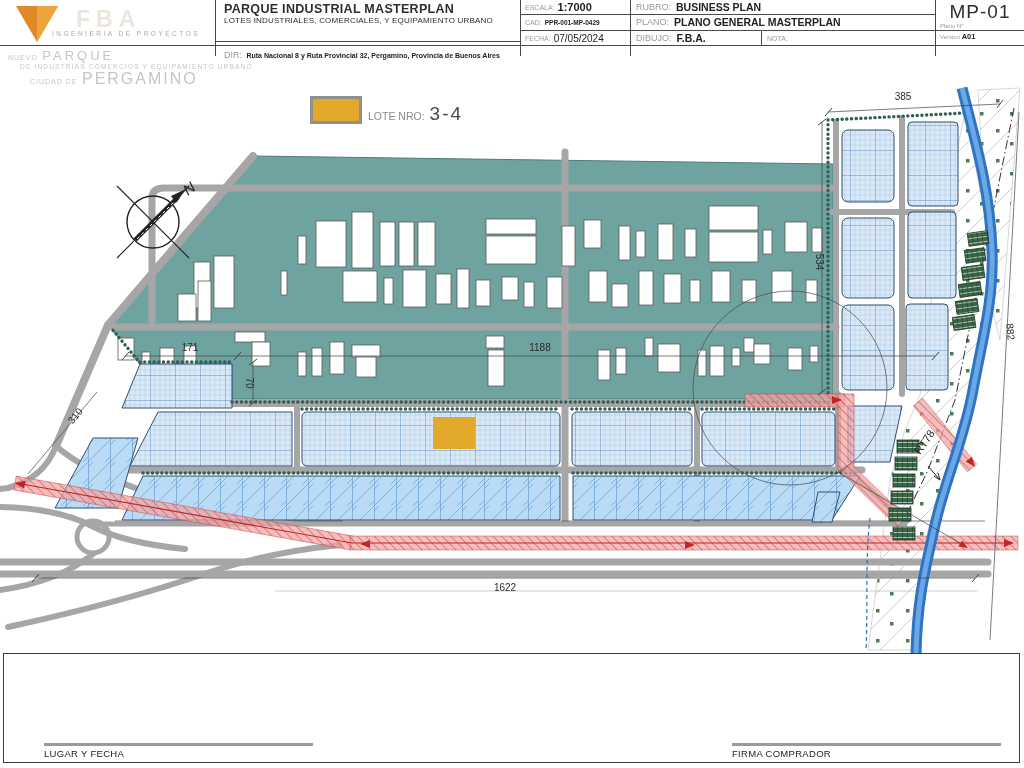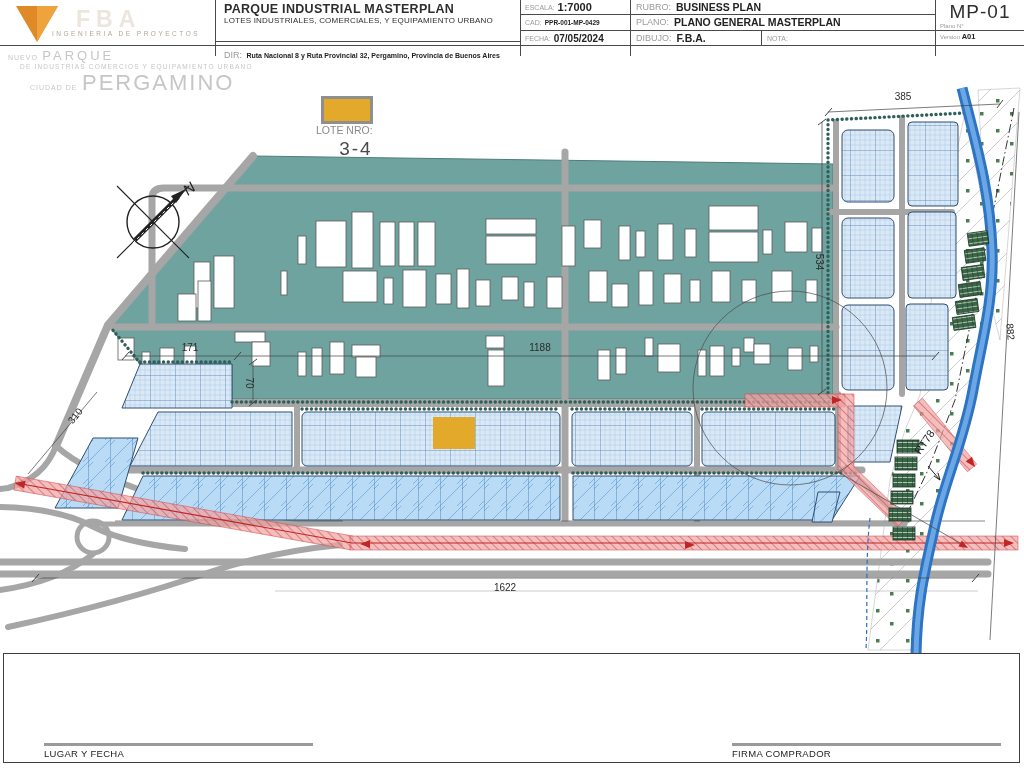--- a/index.html
+++ b/index.html
@@ -15,43 +15,43 @@
   .tb-subtitle{margin:0 0 0 8px;font-size:8px;color:#2e2e2e;letter-spacing:.2px;}
   .tb-dir{position:absolute;left:0;bottom:0;width:100%;height:15px;border-top:1px solid #4a4a4a;box-sizing:border-box;padding:2px 0 0 8px;}
   .lbl{color:#9a9a9a;font-size:7px;}
   .lbl-big{color:#9a9a9a;font-size:9px;}
   .val-sm{color:#222;font-weight:bold;font-size:7px;}
   .tb-meta{left:520px;width:110px;}
   .meta-row{height:15.3px;box-sizing:border-box;border-bottom:1px solid #4a4a4a;padding-left:4px;display:flex;align-items:center;gap:3px;white-space:nowrap;}
   .meta-row:last-child{border-bottom:none;}
   .val-escala{font-size:11px;font-weight:bold;color:#222;}
   .val-cad{font-size:6.5px;font-weight:bold;color:#222;}
-  .val-fecha{font-size:10px;font-weight:bold;color:#222;}
+  .val-fecha{font-size:10px;font-weight:normal;color:#222;}
   .tb-plan{left:630px;width:305px;}
   .plan-row{height:15.3px;box-sizing:border-box;border-bottom:1px solid #4a4a4a;padding-left:5px;display:flex;align-items:center;gap:5px;white-space:nowrap;}
   .plan-row:last-child{border-bottom:none;padding-left:0;}
   .val-plan{font-size:10.5px;font-weight:bold;color:#222;border-radius:6px;}
   .plan-sub{display:flex;align-items:center;height:100%;box-sizing:border-box;padding-left:5px;gap:5px;}
   .plan-sub.first{width:125px;}
   .plan-sub.second{border-left:1px solid #4a4a4a;flex:1;}
   .tb-sheet{left:935px;width:89px;}
   .sheet-code{text-align:center;font-size:19px;color:#2e2e2e;letter-spacing:1px;margin-top:1px;}
   .sheet-n{padding-left:4px;font-size:6px;color:#9a9a9a;}
   .sheet-ver{border-top:1px solid #4a4a4a;margin-top:1px;padding:1px 0 0 4px;font-size:6px;color:#9a9a9a;}
   .sheet-ver b{font-size:7.5px;color:#222;}
   
   #watermark{position:absolute;top:47px;left:8px;color:#c6c6c6;z-index:5;line-height:1.05;}
   .wm1s{font-size:7px;letter-spacing:1px;}
   .wm1b{font-size:13px;letter-spacing:3px;}
   .wm2{font-size:6.5px;letter-spacing:1.2px;margin-left:12px;}
   .wm3{margin-left:22px;}
   .wm3s{font-size:7px;letter-spacing:1px;}
-  .wm3b{font-size:22px;letter-spacing:2px;}
+  .wm3b{font-size:16px;letter-spacing:2px;}
   
-  #legend{position:absolute;top:96px;left:310px;display:flex;align-items:flex-end;z-index:5;flex-direction:column;}
+  #legend{position:absolute;top:96px;left:310px;display:flex;align-items:flex-end;z-index:5;}
   .swatch{width:46px;height:22px;background:#E3A92A;border:3px solid #8f8f8f;}
   .legend-label{margin:0 0 2px 6px;font-size:10.5px;color:#8a8a8a;}
   .legend-value{margin:0 0 -1px 5px;font-size:19px;color:#4a4a4a;letter-spacing:2px;}
   
   #sigbox{position:absolute;left:3px;top:653px;width:1017px;height:110px;border:1.5px solid #3d3d3d;background:#fff;box-sizing:border-box;z-index:20;}
   .sigfield{position:absolute;bottom:3px;width:269px;text-align:left;}
   .sigline{height:3px;background:#9a9a9a;margin-bottom:2px;}
   .siglabel{font-size:9.5px;color:#1c1c1c;letter-spacing:.3px;}
   #sf1{left:40px;} #sf2{left:385px;} #sf3{left:728px;}
   

